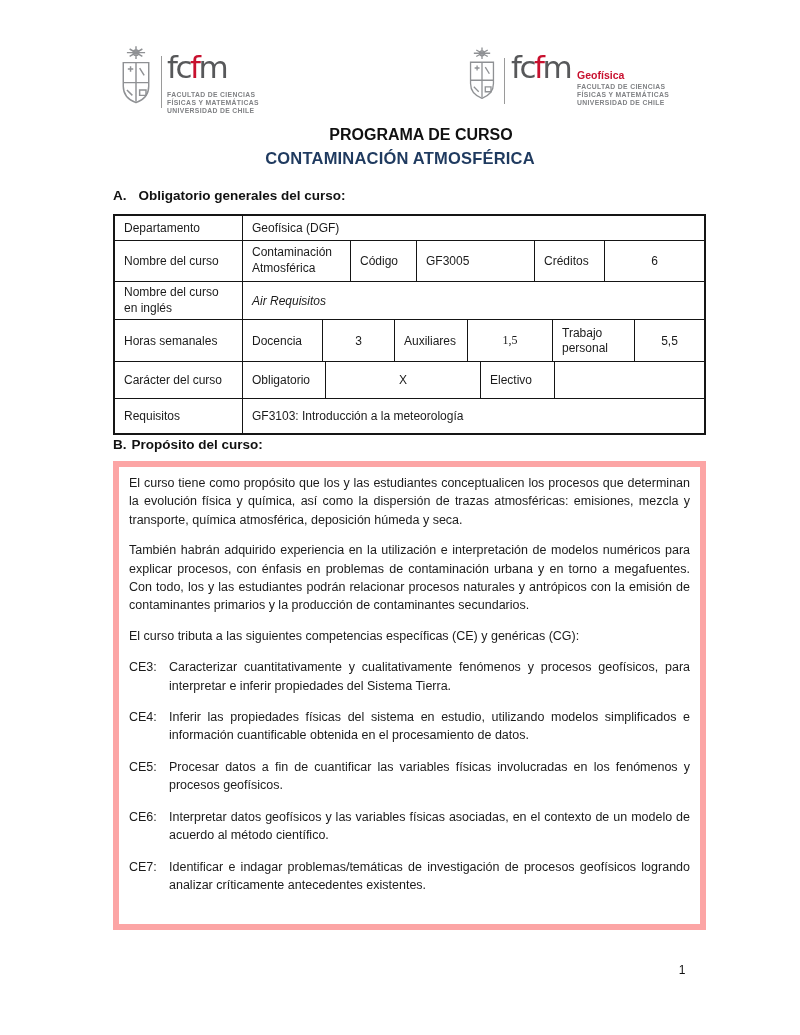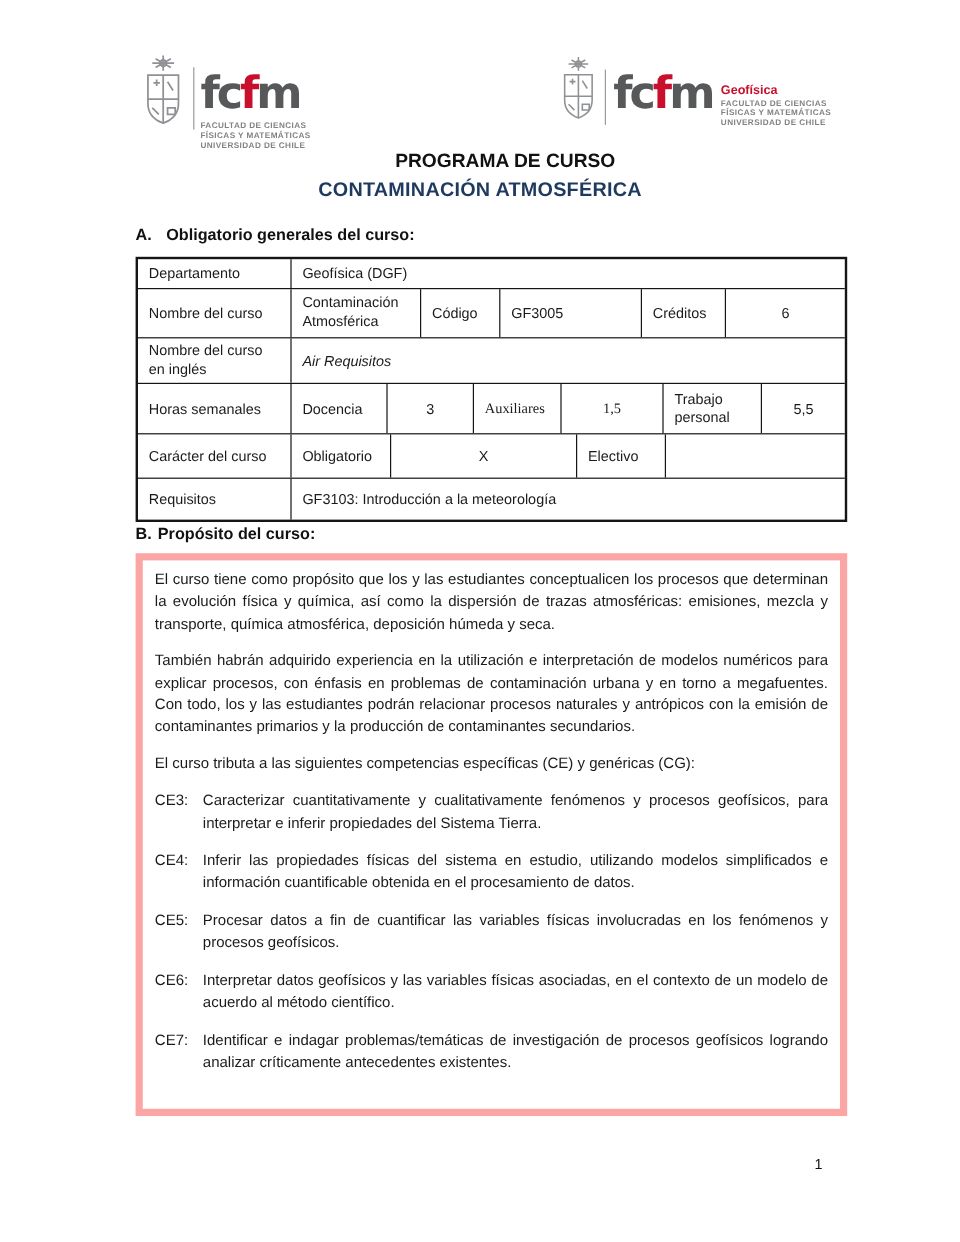--- a/index.html
+++ b/index.html
@@ -7,22 +7,22 @@
         font-family:"Liberation Sans","DejaVu Sans",sans-serif;color:#1b1b1b;overflow:hidden;}
 
   
   .logo{position:absolute;display:flex;align-items:flex-start;}
   .logo-left{left:116px;top:44px;}
   .logo-right{left:464px;top:44px;}
   .shield{flex:none;margin-top:0;}
   .logo-bar{flex:none;width:1px;background:#9a9a9a;}
   .bar-a{height:52px;margin:12px 5px 0 5px;}
   .bar-b{height:46px;margin:14px 6px 0 4px;}
-  .fcfm-word{font-family:"DejaVu Sans",sans-serif;font-weight:700;font-size:37px;
-             line-height:40px;letter-spacing:-2.5px;margin-top:14px;}
+  .fcfm-word{font-family:"DejaVu Sans",sans-serif;font-weight:400;font-size:31px;
+             line-height:40px;letter-spacing:-2.5px;margin-top:3px;}
   .fcfm-gray{color:#57585a;}
   .fcfm-red{color:#c8102e;}
   .fac-lines{font-size:6.8px;line-height:8.2px;letter-spacing:.35px;color:#808285;font-weight:700;}
   .logo-left .fac-lines{margin-top:4px;}
   .logo-left .fcfm-col{display:flex;flex-direction:column;}
   .geo-label{font-size:10.5px;font-weight:700;margin-bottom:2px;}
   .right-text{margin-top:25px;}
 
   
   .doc-title{position:absolute;left:0;top:126px;width:100%;text-align:center;
@@ -50,21 +50,21 @@
   .grow{flex:1 1 auto;}
   .ctr{justify-content:center;text-align:center;}
   .r1{min-height:24px;}
   .r2{min-height:40px;}
   .r3{min-height:37px;}
   .r4{min-height:41px;}
   .r5{min-height:36px;}
   .r6{min-height:34px;}
   .italic{font-style:italic;}
   .w-name{width:108px;}  .w-cod{width:66px;}   .w-codv{width:118px;} .w-cre{width:70px;}
-  .w-doc{width:80px;}    .w-docv{width:72px;}  .w-aux{width:73px;font-family:Liberation Serif, serif;}   .w-auxv{width:85px;font-family:Liberation Serif, serif;}
+  .w-doc{width:80px;}    .w-docv{width:72px;}  .w-aux{width:73px;}   .w-auxv{width:85px;font-family:Liberation Serif, serif;}
   .w-tra{width:82px;line-height:1.25;}    .w-obl{width:83px;}   .w-x{width:155px;}    .w-ele{width:74px;}
 
   
   .purpose-box{position:absolute;left:113px;top:461px;width:593px;height:469px;
                border:6px solid #fca5a5;box-sizing:border-box;padding:7px 10px 0 10px;
                font-size:12.5px;line-height:18.4px;}
   .purpose-box p{margin:0 0 12px 0;text-align:justify;}
   .ce{margin:13px 0 0 0 !important;padding-left:40px;text-indent:-40px;text-align:justify;}
   .ce .code{display:inline-block;width:40px;text-indent:0;}
 

